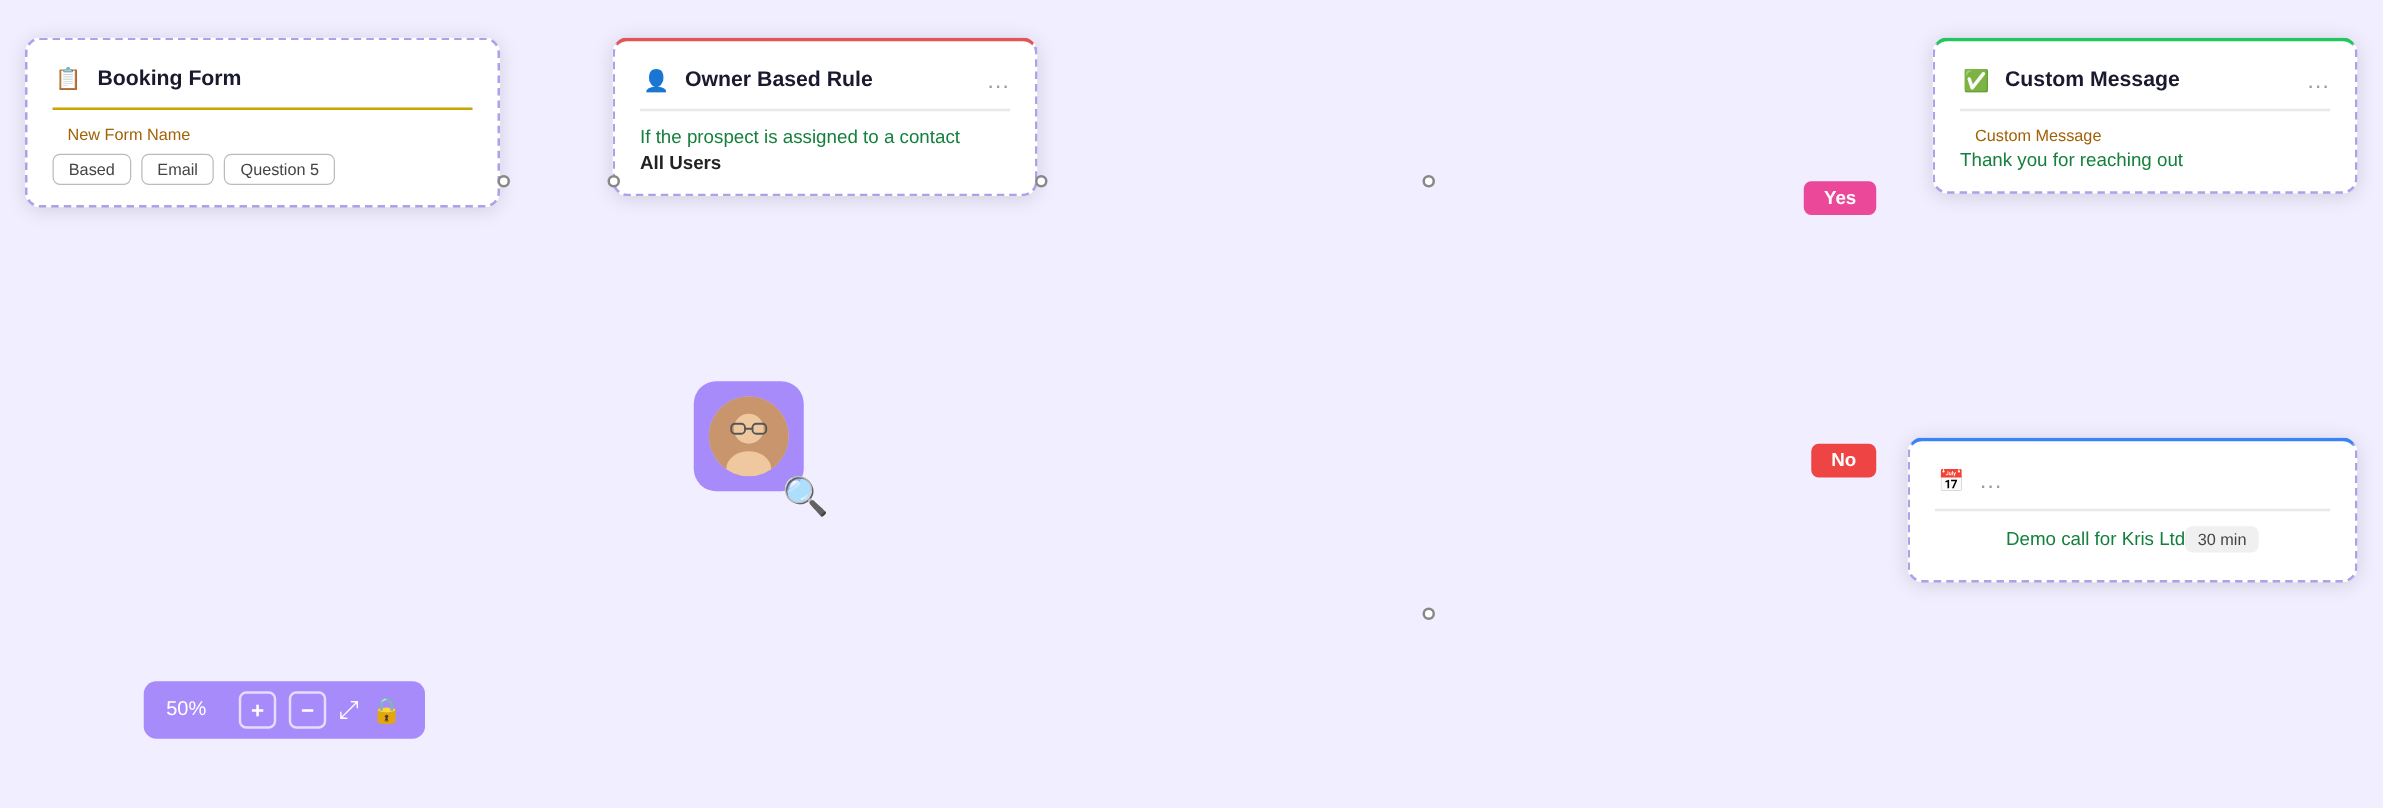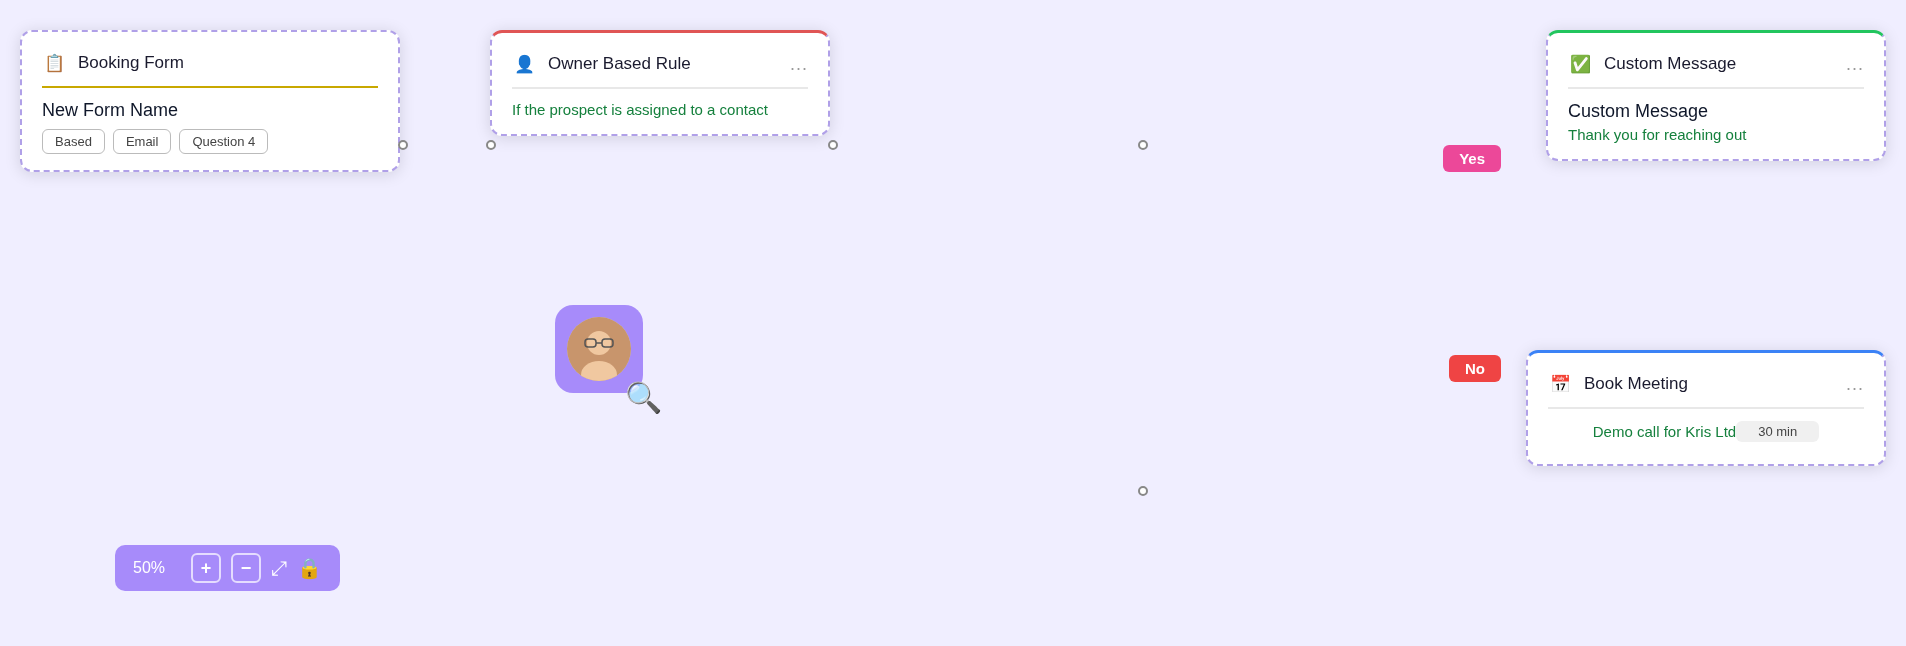--- a/index.html
+++ b/index.html
@@ -46,42 +46,43 @@
       width: 26px;
       height: 26px;
       display: flex;
       align-items: center;
       justify-content: center;
       font-size: 17px;
     }
 
     .node-title {
       font-size: 17px;
-      font-weight: 400;
+      font-weight: 700;
       color: #1a1a2e;
       flex: 1;
     }
 
     .node-menu {
       color: #999;
       font-size: 18px;
       cursor: pointer;
       letter-spacing: 1px;
     }
 
     .node-divider {
       height: 1.5px;
       background: #e8e8e8;
       margin-bottom: 12px;
     }
 
     .node-sub {
-      font-size: 18px;
-      color: #0f172a;
+      font-size: 13px;
+      color: #a16207;
       margin-bottom: 4px;
+      margin-left: 12px;
     }
 
     .node-body {
       font-size: 15px;
       color: #15803d;
     }
 
     
     .node-booking {
       top: 30px;
@@ -155,21 +156,21 @@
     .meeting-row {
       display: flex;
       justify-content: center;
       align-items: center;
       margin-bottom: 6px;
     }
 
     .meeting-duration {
       background: #f0f0f0;
       border-radius: 6px;
-      padding: 3px 22px;
+      padding: 3px 10px;
       font-size: 13px;
       color: #444;
     }
 
     
     .label-yes {
       position: absolute;
       top: 145px;
       right: 405px;
       background: #ec4899;
@@ -301,49 +302,49 @@
   <div class="node node-booking">
     <div class="node-header">
       <span class="node-icon" style="color:#f59e0b;">📋</span>
       <span class="node-title">Booking Form</span>
     </div>
     <div class="node-divider" style="background:#c8a800;"></div>
     <div class="node-sub">New Form Name</div>
     <div class="booking-tags">
       <span class="booking-tag">Based</span>
       <span class="booking-tag">Email</span>
-      <span class="booking-tag">Question 4</span>
+      <span class="booking-tag">Question 5</span>
     </div>
   </div>
 
   <div class="node node-owner">
     <div class="node-header">
       <span class="node-icon" style="color:#ef4444;">👤</span>
       <span class="node-title">Owner Based Rule</span>
       <span class="node-menu">...</span>
     </div>
     <div class="node-divider"></div>
     <div class="node-body">If the prospect is assigned to a contact</div>
+    <div class="owner-bold">All Users</div>
   </div>
 
   <div class="node node-custom">
     <div class="node-header">
       <span class="node-icon" style="color:#22c55e;">✅</span>
       <span class="node-title">Custom Message</span>
       <span class="node-menu">...</span>
     </div>
     <div class="node-divider"></div>
     <div class="node-sub">Custom Message</div>
     <div class="node-body">Thank you for reaching out</div>
   </div>
 
   <div class="node node-meeting">
     <div class="node-header">
       <span class="node-icon" style="color:#3b82f6;">📅</span>
-      <span class="node-title">Book Meeting</span>
       <span class="node-menu">...</span>
     </div>
     <div class="node-divider"></div>
     <div class="meeting-row">
       <span class="node-body">Demo call for Kris Ltd</span>
       <span class="meeting-duration">30 min</span>
     </div>
   </div>
 
   <div class="label-yes">Yes</div>

